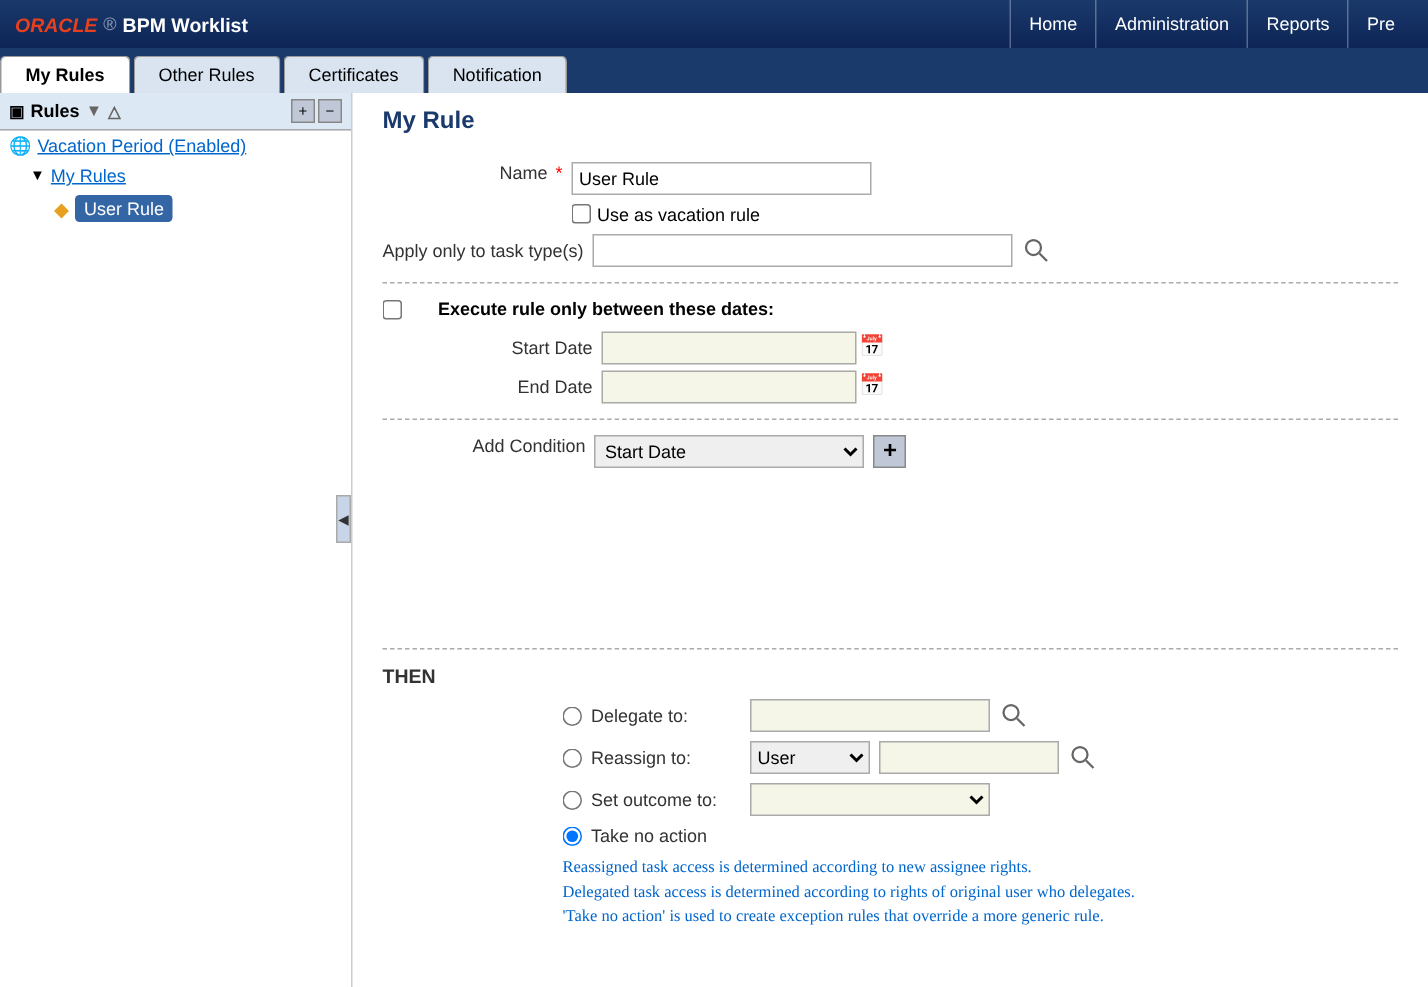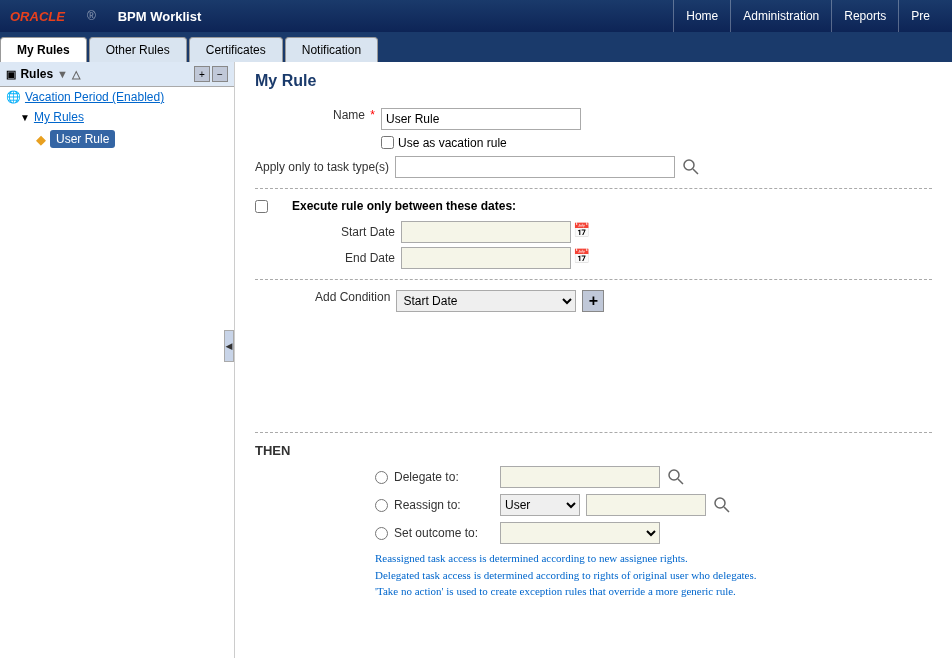--- a/index.html
+++ b/index.html
@@ -11,21 +11,21 @@
       color: white;
       height: 32px;
       display: flex;
       align-items: center;
       justify-content: space-between;
       padding: 0 10px;
     }
     .top-header .logo {
       display: flex;
       align-items: center;
-      gap: 20px;
+      gap: 2px;
     }
     .oracle-logo {
       color: #e8401c;
       font-weight: bold;
       font-size: 13px;
       font-style: italic;
     }
     .bpm-title {
       color: white;
       font-size: 13px;
@@ -506,20 +506,24 @@
       </div>
 
       <div class="radio-row">
         <input type="radio" name="then-action" style="">
         <span class="radio-label">Set outcome to:</span>
         <select class="outcome-select">
           <option></option>
         </select>
       </div>
 
+      <div class="radio-row">
+        <input type="radio" name="then-action" checked="" style="">
+        <span class="radio-label">Take no action</span>
+      </div>
 
       <div class="info-text">
         <div>Reassigned task access is determined according to new assignee rights.</div>
         <div>Delegated task access is determined according to rights of original user who delegates.</div>
         <div>'Take no action' is used to create exception rules that override a more generic rule.</div>
       </div>
     </div>
 
   </div>
 </div>

